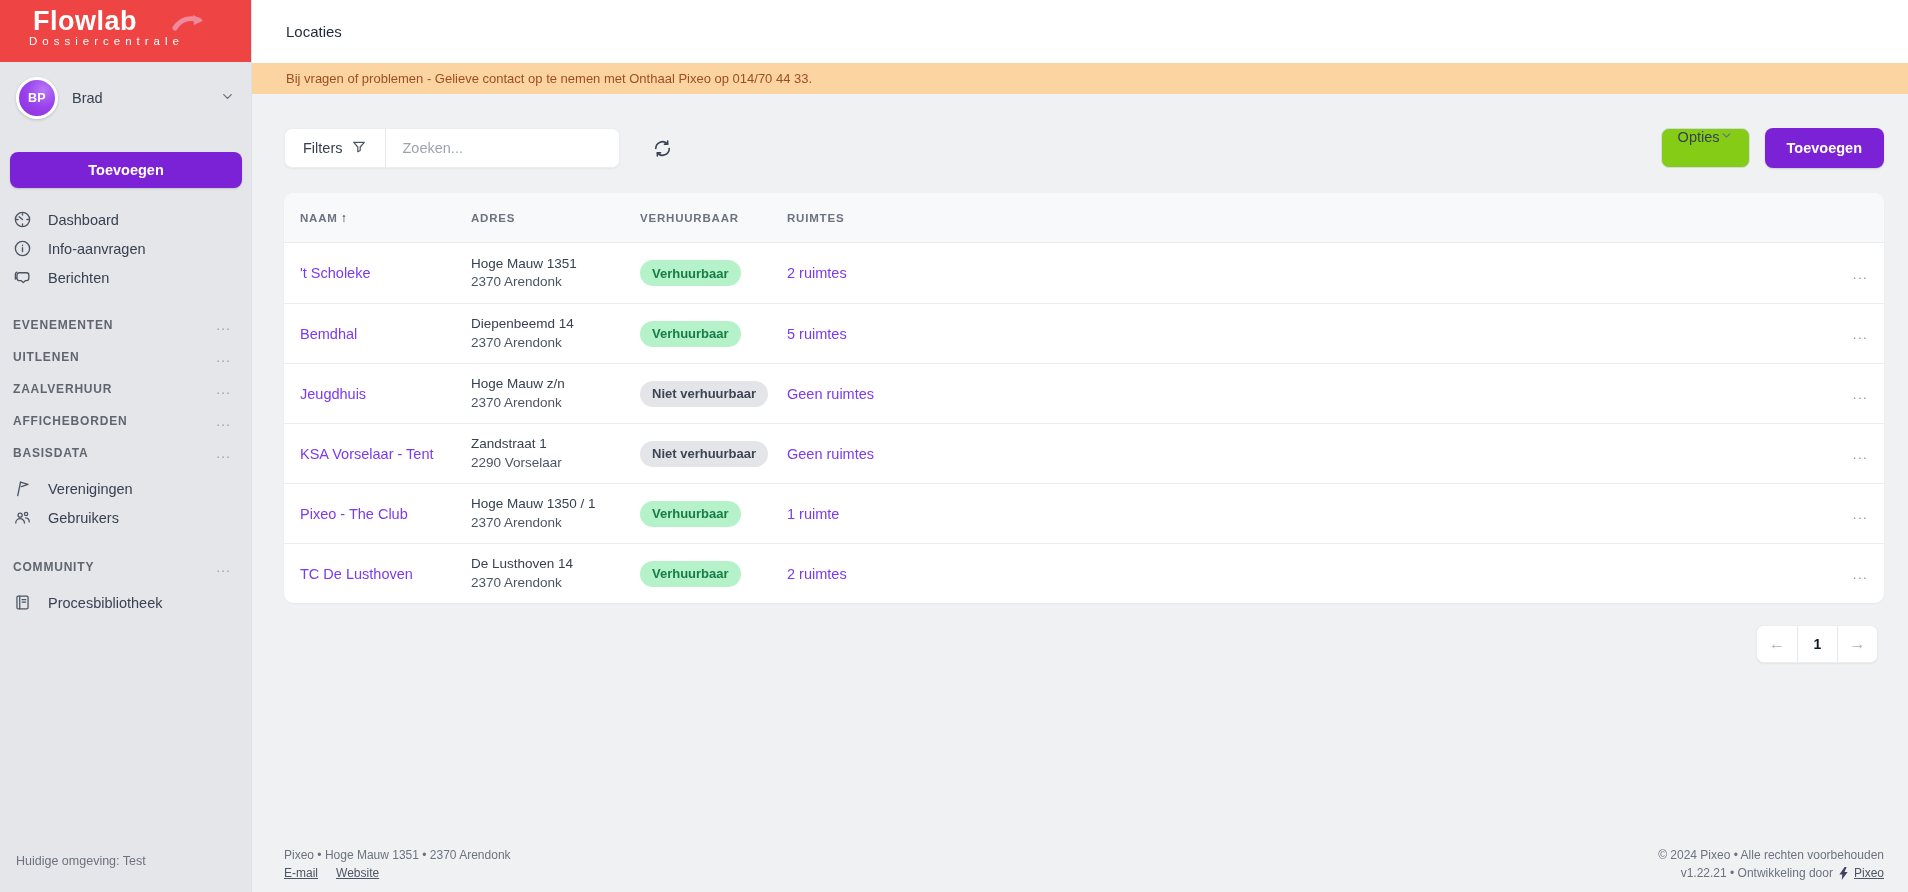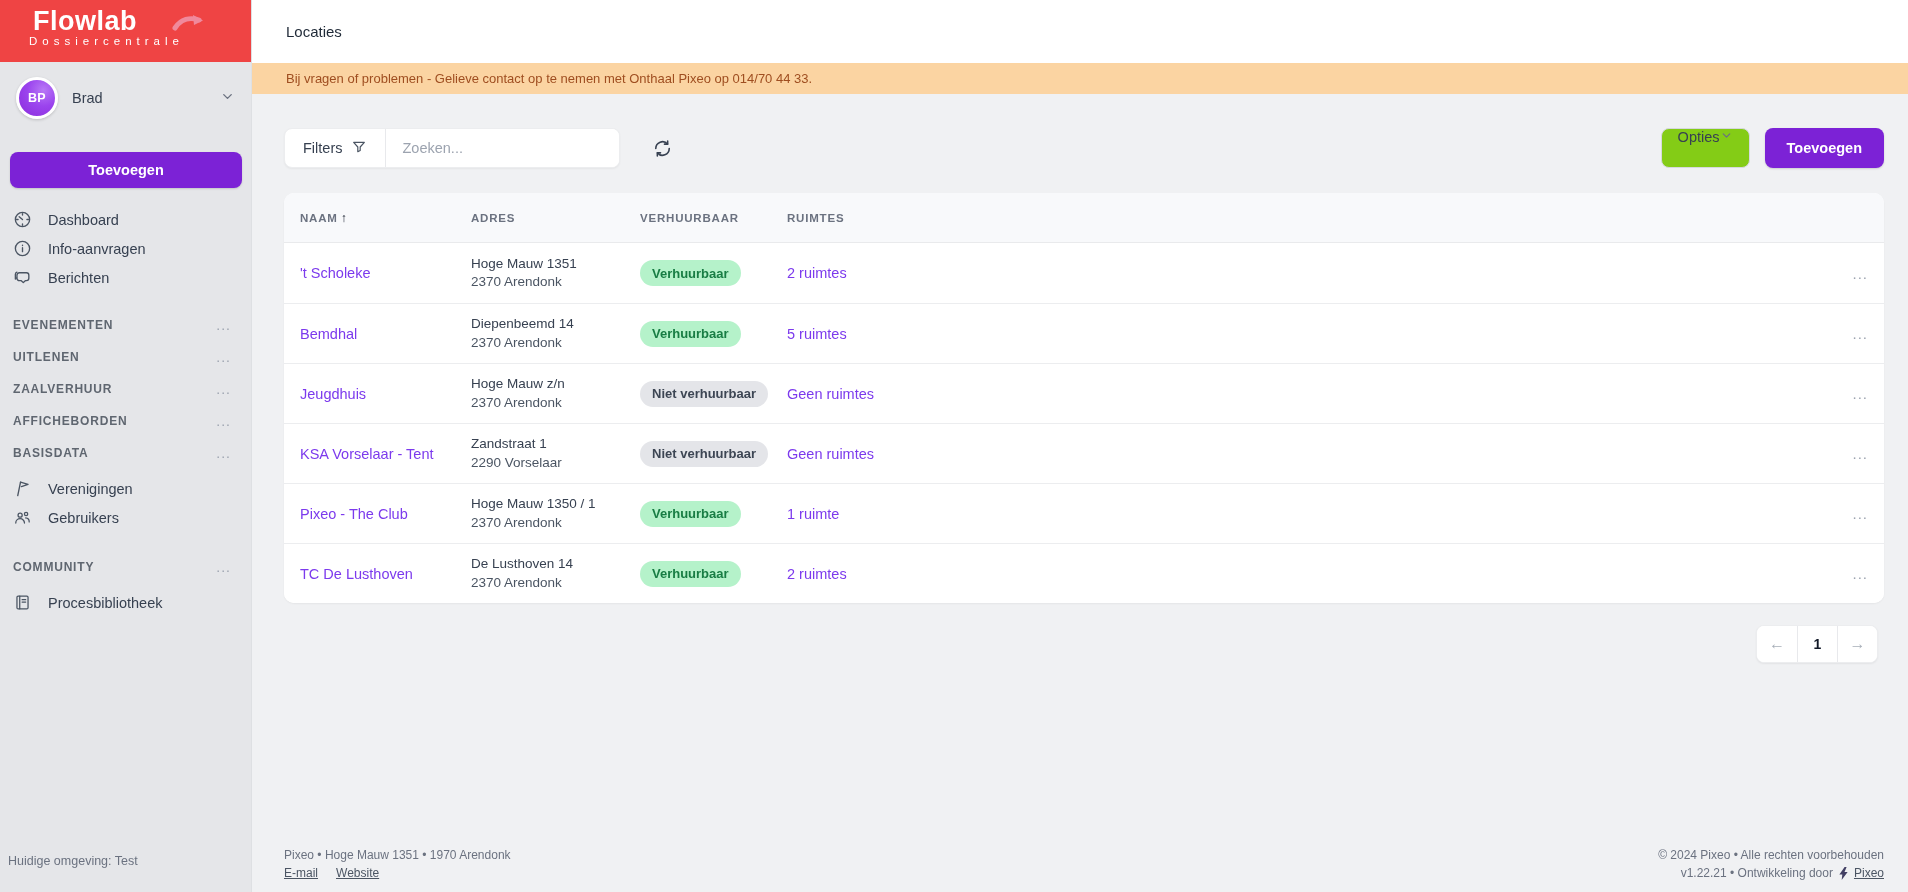--- a/index.html
+++ b/index.html
@@ -30,21 +30,21 @@
   .nav { margin-top:17px; }
   .nav-item { height:29px; display:flex; align-items:center; padding:0 13px; cursor:pointer; color:#374151; }
   .nav-item .nicon { width:19px; height:19px; flex:none; color:#4B5563; display:flex; align-items:center; justify-content:center; }
   .nav-item span.lbl { margin-left:16px; font-size:14.5px; }
   .section-label { margin-top:16px; height:16px; display:flex; align-items:center; padding:0 20px 0 13px; cursor:pointer; }
   .section-label.first { margin-top:25px;gap:8px; }
   .section-label.community { margin-top:27px; }
   .section-label .stext { font-size:12px; font-weight:600; letter-spacing:.8px; color:#5F6670; text-transform:uppercase; flex:1; }
   .sdots { color:#9CA3AF; font-size:14px; letter-spacing:1px; line-height:10px; }
   .section-items { margin-top:13px; }
-  .env-note { position:absolute; left:8px; bottom:24px; font-size:12.5px; color:#6B7280; }
+  .env-note { position:absolute; left:16px; bottom:24px; font-size:12.5px; color:#6B7280; }
 
   
   .main { flex:1; display:flex; flex-direction:column; min-width:0; }
   .topbar { height:63px; background:#fff; flex:none; display:flex; align-items:center; padding-left:34px; }
   .topbar-title { font-size:15px; color:#1F2937; font-weight:500; }
   .banner { height:31px; flex:none; background:#FBD4A2; display:flex; align-items:center; padding-left:34px;
     color:#9F4E20; font-size:13px; }
   .content { flex:1; display:flex; flex-direction:column; padding:0 24px 0 32px; min-height:0; }
 
   .toolbar { margin-top:34px; height:40px; display:flex; align-items:center; flex:none; }
@@ -353,21 +353,21 @@
             <span class="page-current">1</span>
           </button>
           <button class="page-btn">
             <span class="page-arrow">→</span>
           </button>
         </div>
       </div>
 
       <div class="footer">
         <div class="footer-left">
-          <div>Pixeo • Hoge Mauw 1351 • 1970 Arendonk</div>
+          <div>Pixeo • Hoge Mauw 1351 • 2370 Arendonk</div>
           <div class="footer-links">
             <span class="flink">E-mail</span>
             <span class="flink">Website</span>
           </div>
         </div>
         <div class="footer-right">
           <div>© 2024 Pixeo • Alle rechten voorbehouden</div>
           <div class="version-line">
             <span>v1.22.21 • Ontwikkeling door</span>
             <span class="bolt">

